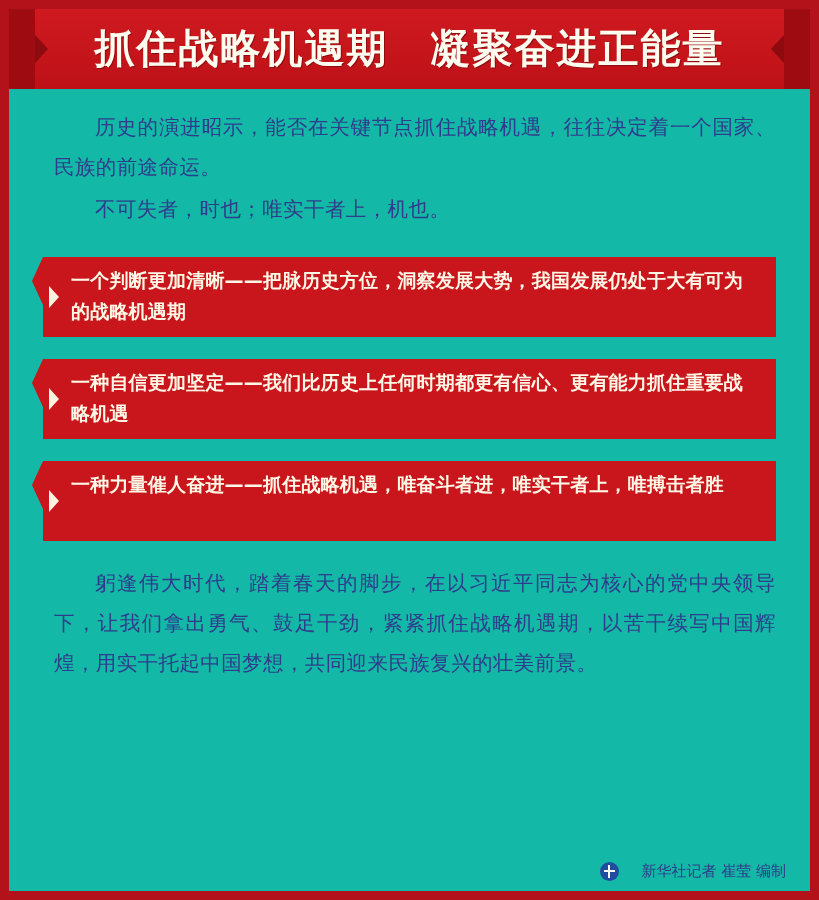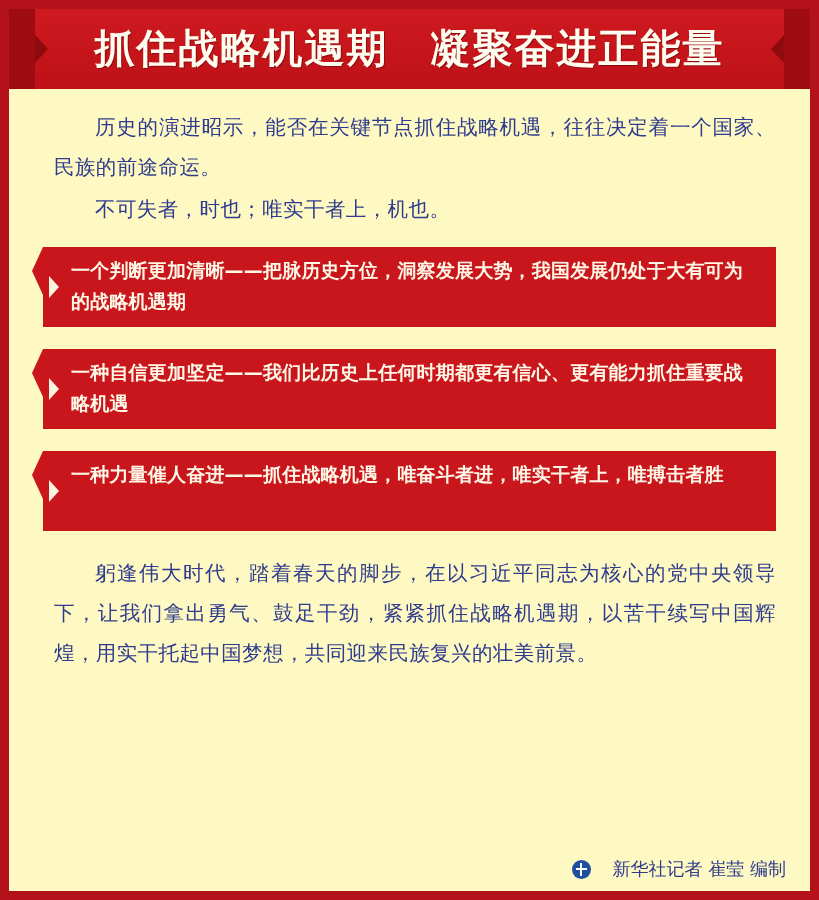--- a/index.html
+++ b/index.html
@@ -18,21 +18,21 @@
     width: 819px;
     height: 900px;
     box-sizing: border-box;
     background: #b3121a;
     padding: 9px 9px 9px 9px;
   }
   .inner {
     position: relative;
     width: 801px;
     height: 882px;
-    background: #fef9c3;
+    background: #14b8a6;
     box-sizing: border-box;
     overflow: hidden;
   }
   
   .banner {
     position: relative;
     height: 80px;
     background: #c4151c;
     box-sizing: border-box;
     overflow: hidden;
@@ -85,21 +85,21 @@
     color: #2f3b8c;
     font-size: 20.5px;
     line-height: 40px;
     text-align: justify;
     text-indent: 2em;
     font-family: "Liberation Serif", "DejaVu Serif", serif;
     letter-spacing: 0.4px;
   }
   
   .bars {
-    margin-top: 18px;
+    margin-top: 28px;
   }
   .bar {
     position: relative;
     margin: 0 0 22px 0;
     background: #c9151c;
     color: #fff8e7;
     font-size: 19px;
     line-height: 31px;
     font-weight: bold;
     padding: 8px 16px 9px 28px;
@@ -134,21 +134,21 @@
   }
   
   .credit {
     position: absolute;
     right: 24px;
     bottom: 10px;
     display: flex;
     align-items: center;
     gap: 22px;
     color: #2f3b8c;
-    font-size: 18px;
+    font-size: 15px;
     font-family: "DejaVu Sans", "Liberation Sans", sans-serif;
   }
   .credit-logo {
     width: 19px;
     height: 19px;
     border-radius: 50%;
     background: #1f4ea1;
     position: relative;
     flex: none;
   }

